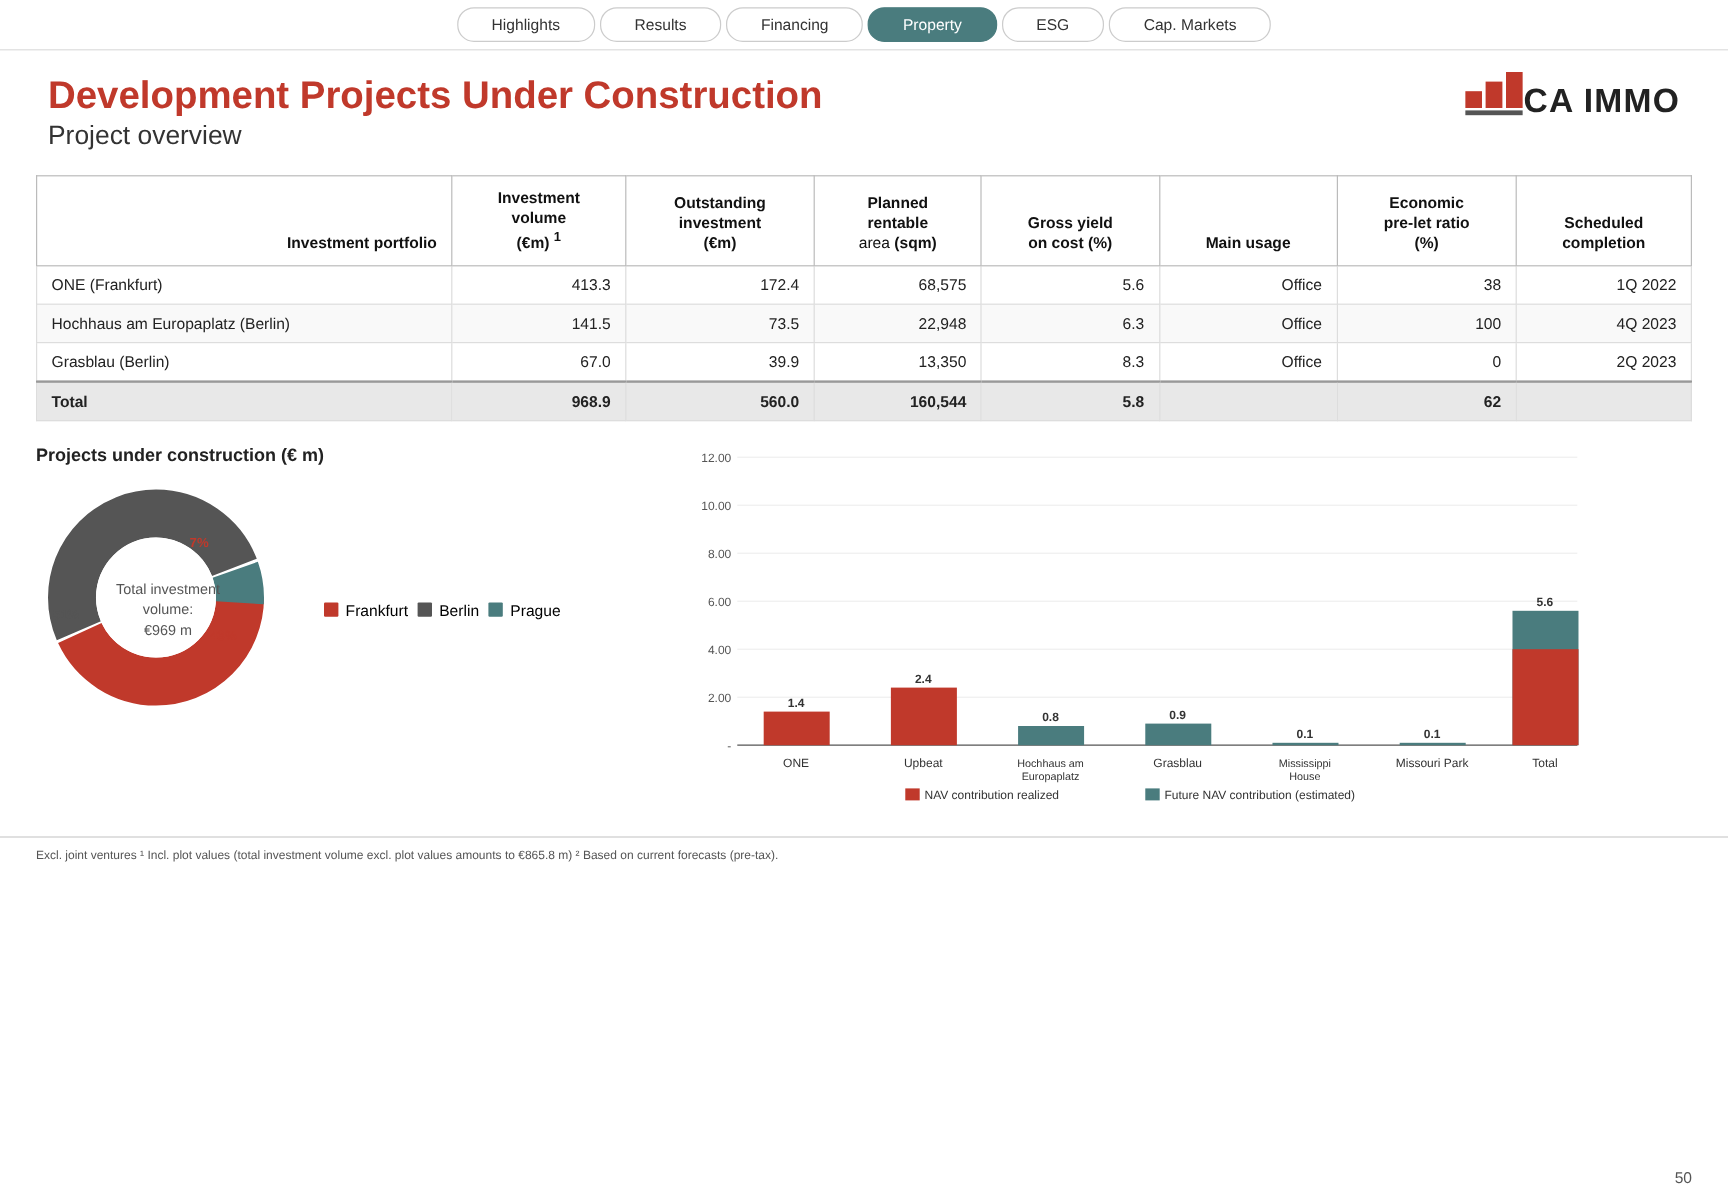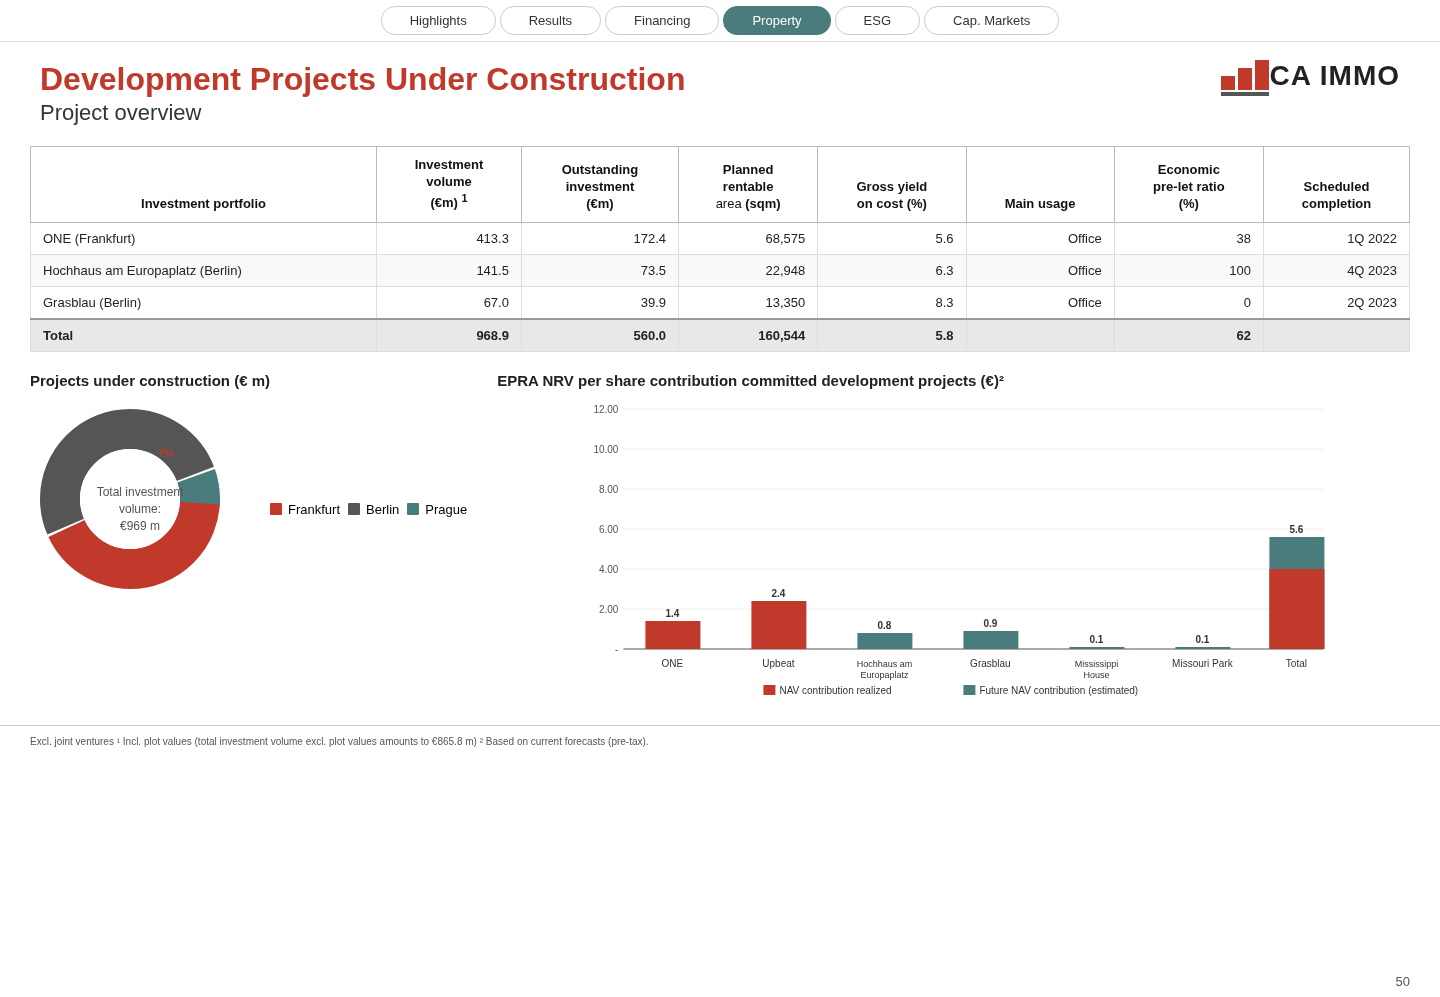--- a/index.html
+++ b/index.html
@@ -53,20 +53,21 @@
       line-height: 1.2;
     }
     .sub-title {
       font-size: 22px;
       color: #333;
       font-weight: normal;
       margin-top: 2px;
     }
     .logo-area {
       display: flex;
+      align-items: center;
       gap: 1px;
     }
     .logo-icon {
       width: 48px;
       height: 48px;
     }
     .logo-text {
       font-size: 28px;
       font-weight: bold;
       color: #222;
@@ -88,21 +89,21 @@
       background: #fff;
       font-weight: bold;
       text-align: center;
       padding: 10px 12px;
       border: 1px solid #bbb;
       vertical-align: bottom;
       color: #111;
       line-height: 1.3;
     }
     .data-table th:first-child {
-      text-align: center;
+      text-align: right;
     }
     .data-table td {
       padding: 8px 12px;
       border: 1px solid #ddd;
       text-align: right;
       color: #222;
     }
     .data-table td:first-child {
       text-align: left;
     }
@@ -115,21 +116,21 @@
     .total-row td {
       font-weight: bold;
       background: #e8e8e8 !important;
       border-top: 2px solid #999;
     }
 
     
     .charts-section {
       display: flex;
       padding: 20px 30px 0 30px;
-      gap: 30px;
+      gap: 12px;
     }
     .chart-left {
       flex: 0 0 380px;
     }
     .chart-right {
       flex: 1;
     }
     .chart-title {
       font-size: 15px;
       font-weight: bold;
@@ -323,21 +324,20 @@
         </div>
         <div class="legend-item">
           <div class="legend-color" style="background:#4a7c7e;"></div>
           <span>Prague</span>
         </div>
       </div>
     </div>
   </div>
 
   <div class="chart-right">
-    <div class="chart-title">EPRA NRV per share contribution committed development projects (€)²</div>
     <div class="bar-chart-container">
       <svg id="bar-svg" viewBox="0 0 780 300" width="100%" height="300" xmlns="http://www.w3.org/2000/svg">
 
         <text x="55" y="14" text-anchor="end" font-size="10" fill="#555">12.00</text>
         <line x1="60" y1="10" x2="760" y2="10" stroke="#ddd" stroke-width="0.5"></line>
         <text x="55" y="54" text-anchor="end" font-size="10" fill="#555">10.00</text>
         <line x1="60" y1="50" x2="760" y2="50" stroke="#ddd" stroke-width="0.5"></line>
         <text x="55" y="94" text-anchor="end" font-size="10" fill="#555">8.00</text>
         <line x1="60" y1="90" x2="760" y2="90" stroke="#ddd" stroke-width="0.5"></line>
         <text x="55" y="134" text-anchor="end" font-size="10" fill="#555">6.00</text>

